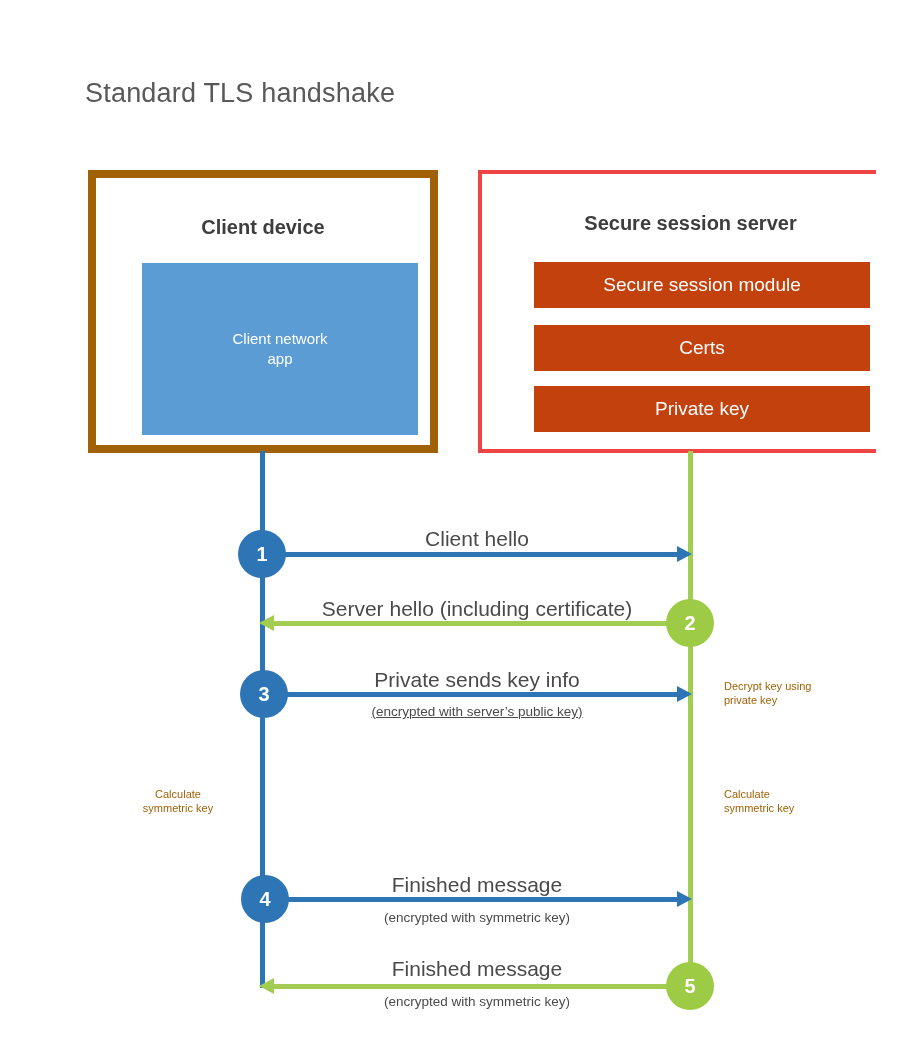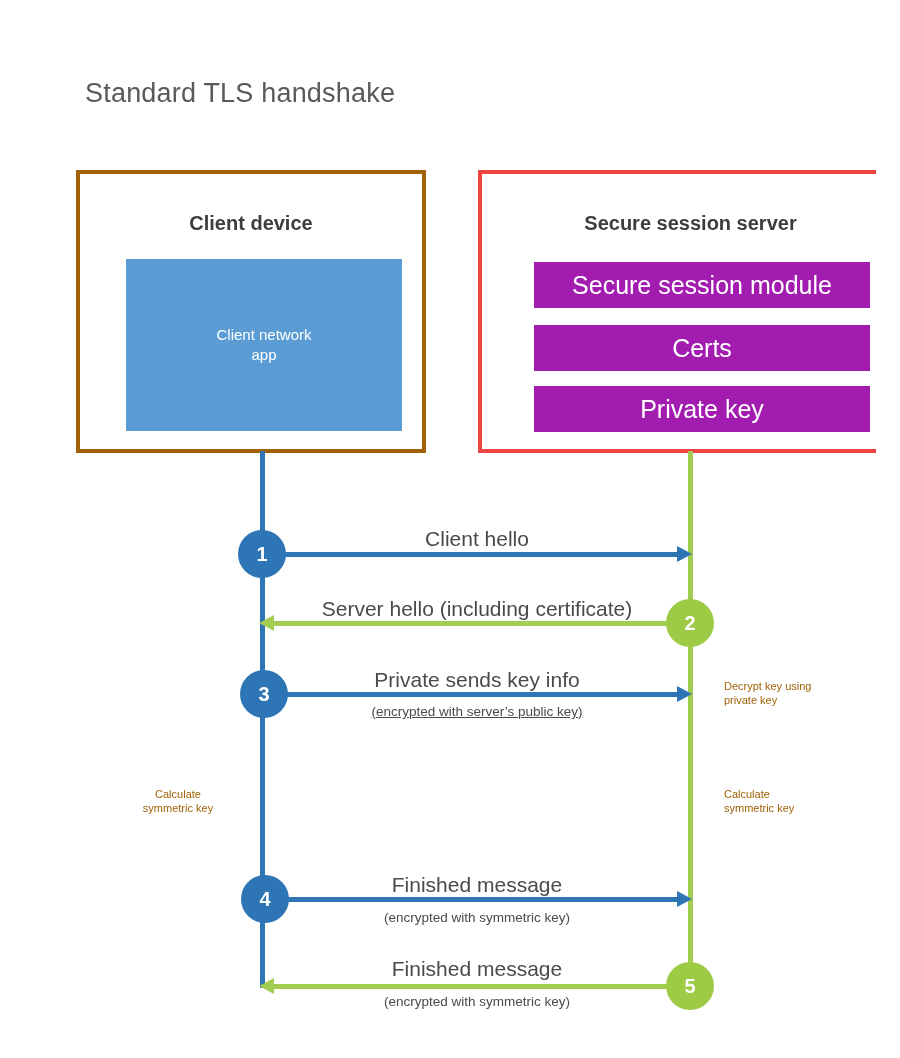--- a/index.html
+++ b/index.html
@@ -20,21 +20,21 @@
     color: #595959;
     letter-spacing: 0.2px;
   }
   
   .actor-box {
     position: absolute;
     top: 122px;
     height: 283px;
     background: #ffffff;
   }
-  .client-box { left: 28px; width: 350px; border: 4px solid #a16207; }
+  .client-box { left: 40px; width: 350px; border: 8px solid #a16207; }
   .server-box { left: 430px; width: 425px; border: 4px solid #ef4444; }
   .actor-title {
     position: absolute;
     left: 0; right: 0; top: 26px;
     text-align: center;
     font-size: 20px;
     font-weight: bold;
     color: #3d3d3d;
   }
   .client-inner {
@@ -46,24 +46,24 @@
     text-align: center;
     color: #ffffff;
     font-size: 15px;
     line-height: 1.35;
     white-space: pre-line;
   }
   .server-bar {
     position: absolute;
     left: 40px;
     width: 336px; height: 46px;
-    background: #a21caf;
+    background: #c2410c;
     display: flex; align-items: center; justify-content: center;
     color: #ffffff;
-    font-size: 25px;
+    font-size: 19px;
   }
   .bar-0 { top: 76px; }
   .bar-1 { top: 139px; }
   .bar-2 { top: 200px; }
   
   .lifeline { position: absolute; width: 5px; }
   .lifeline-client { left: 212px; top: 403px; height: 537px; background: #2e75b6; }
   .lifeline-server { left: 640px; top: 403px; height: 537px; background: #a3cc52; }
   
   .step-circle {

